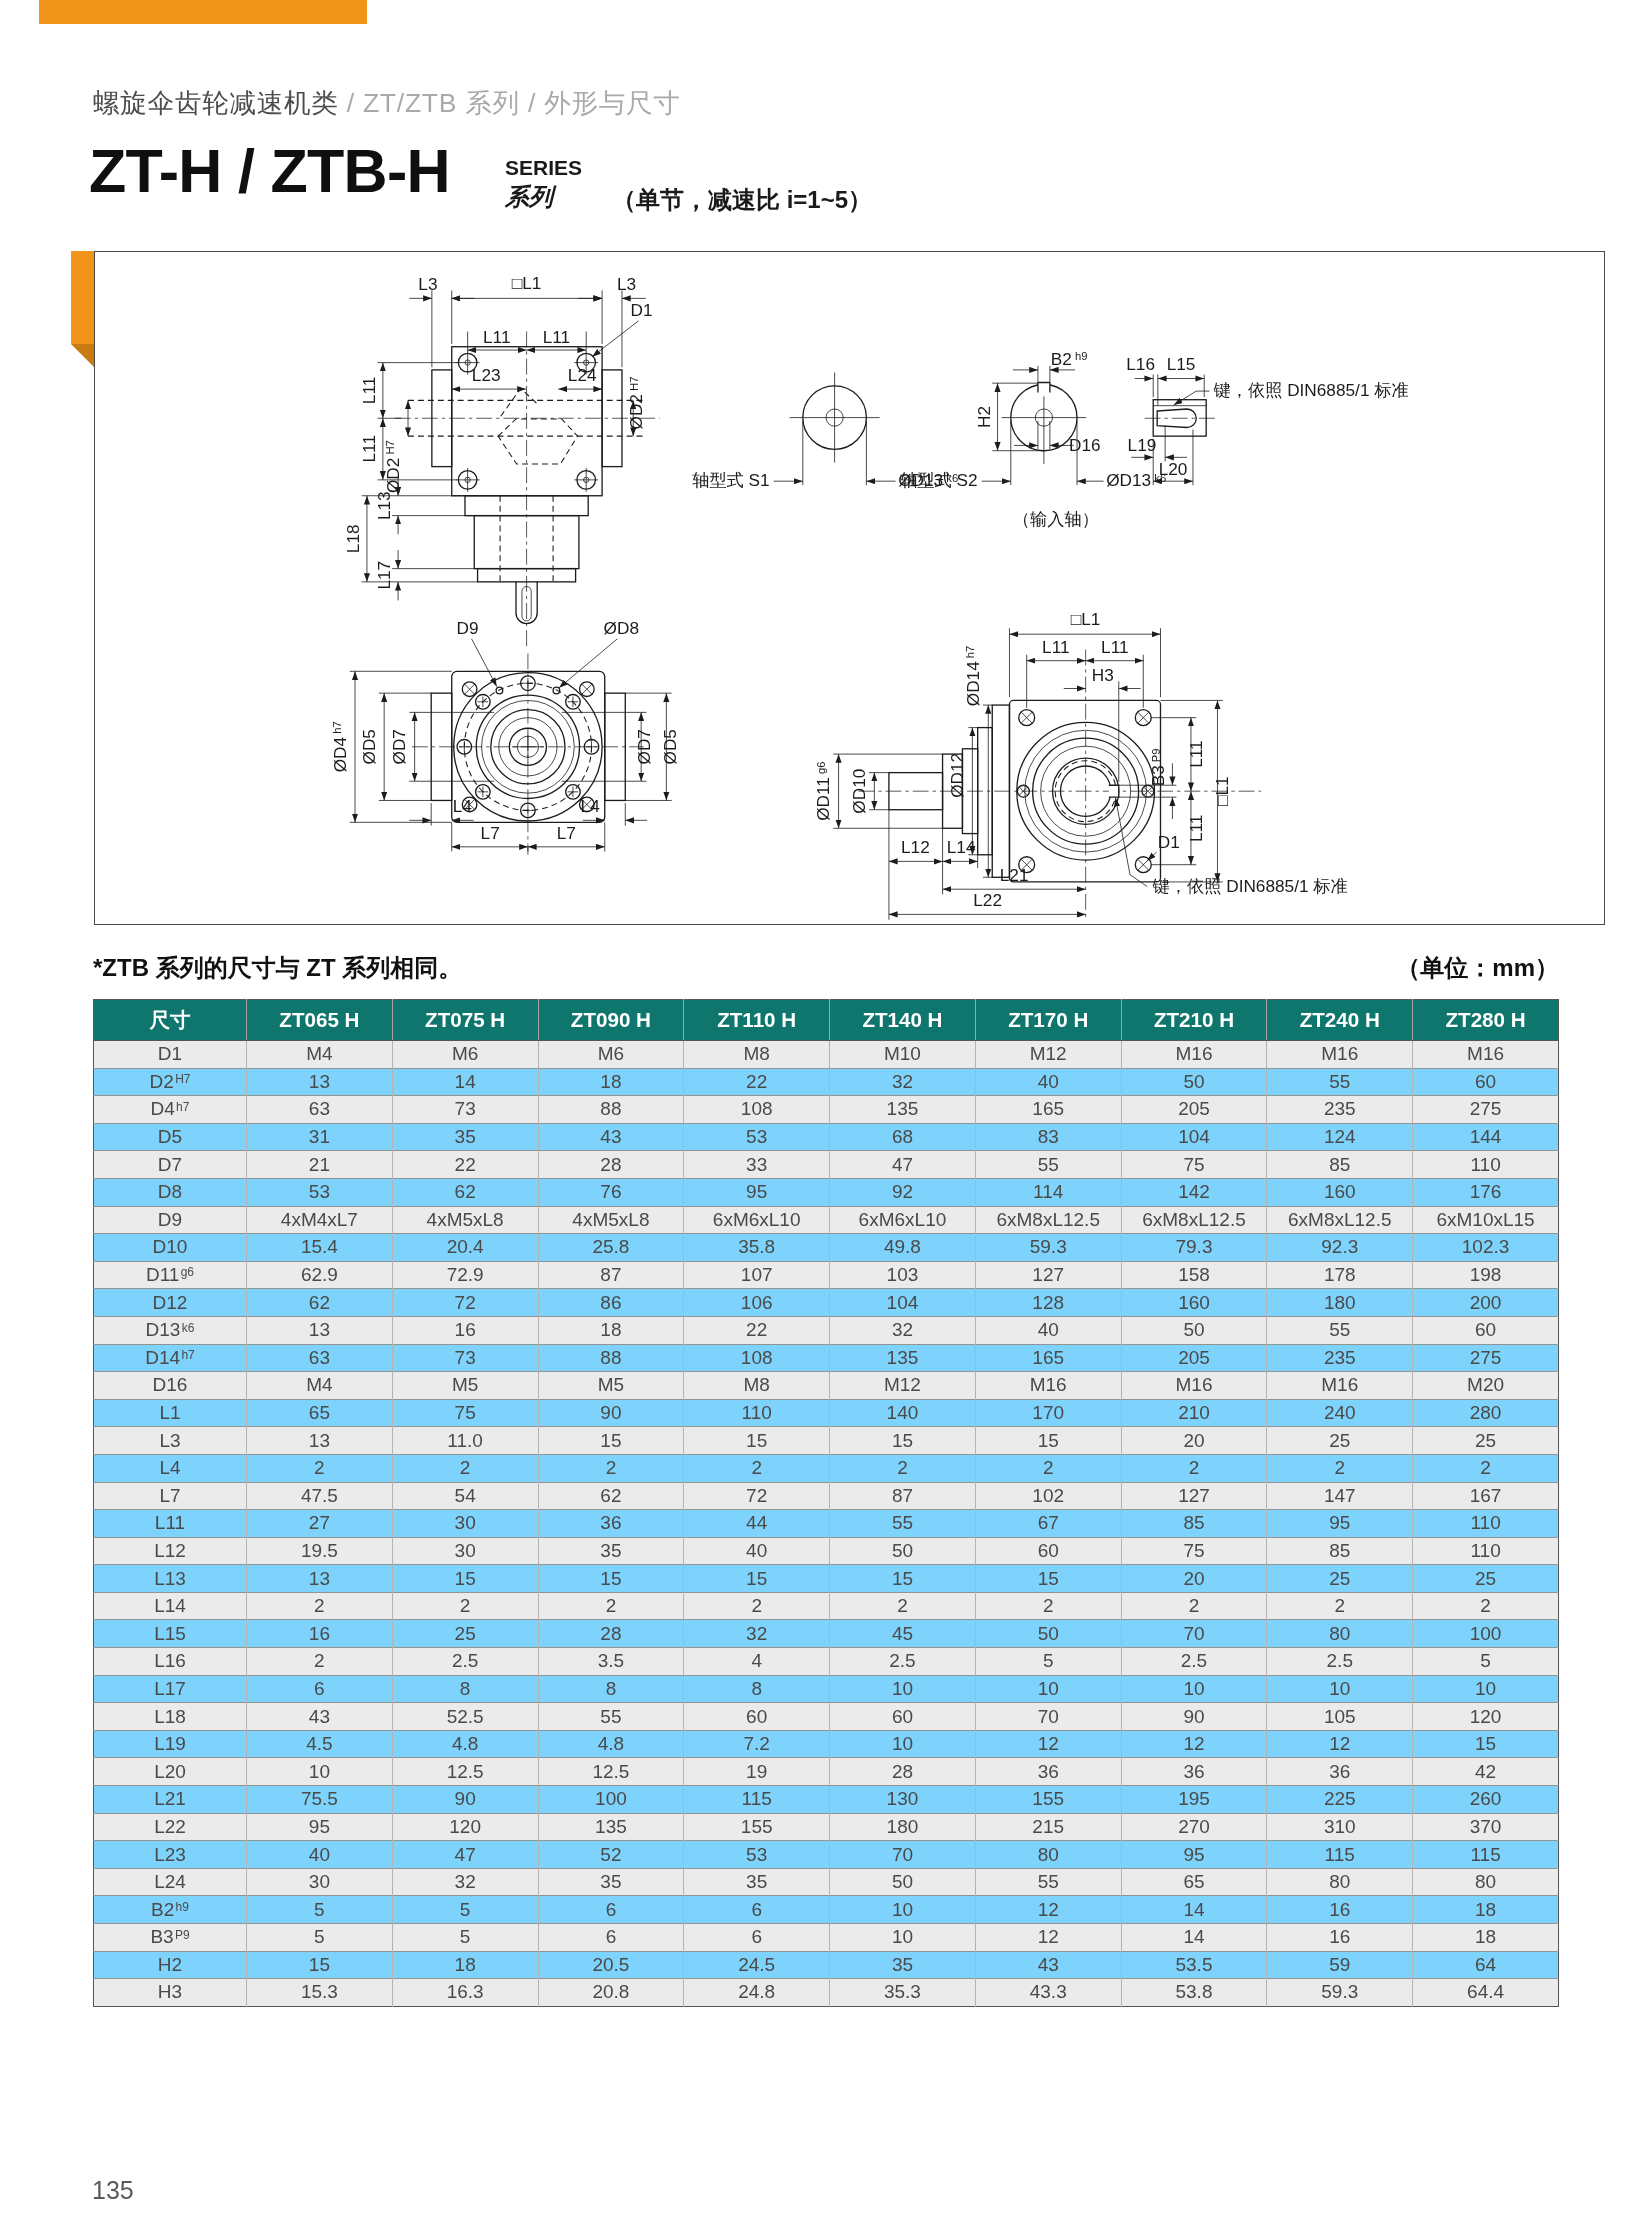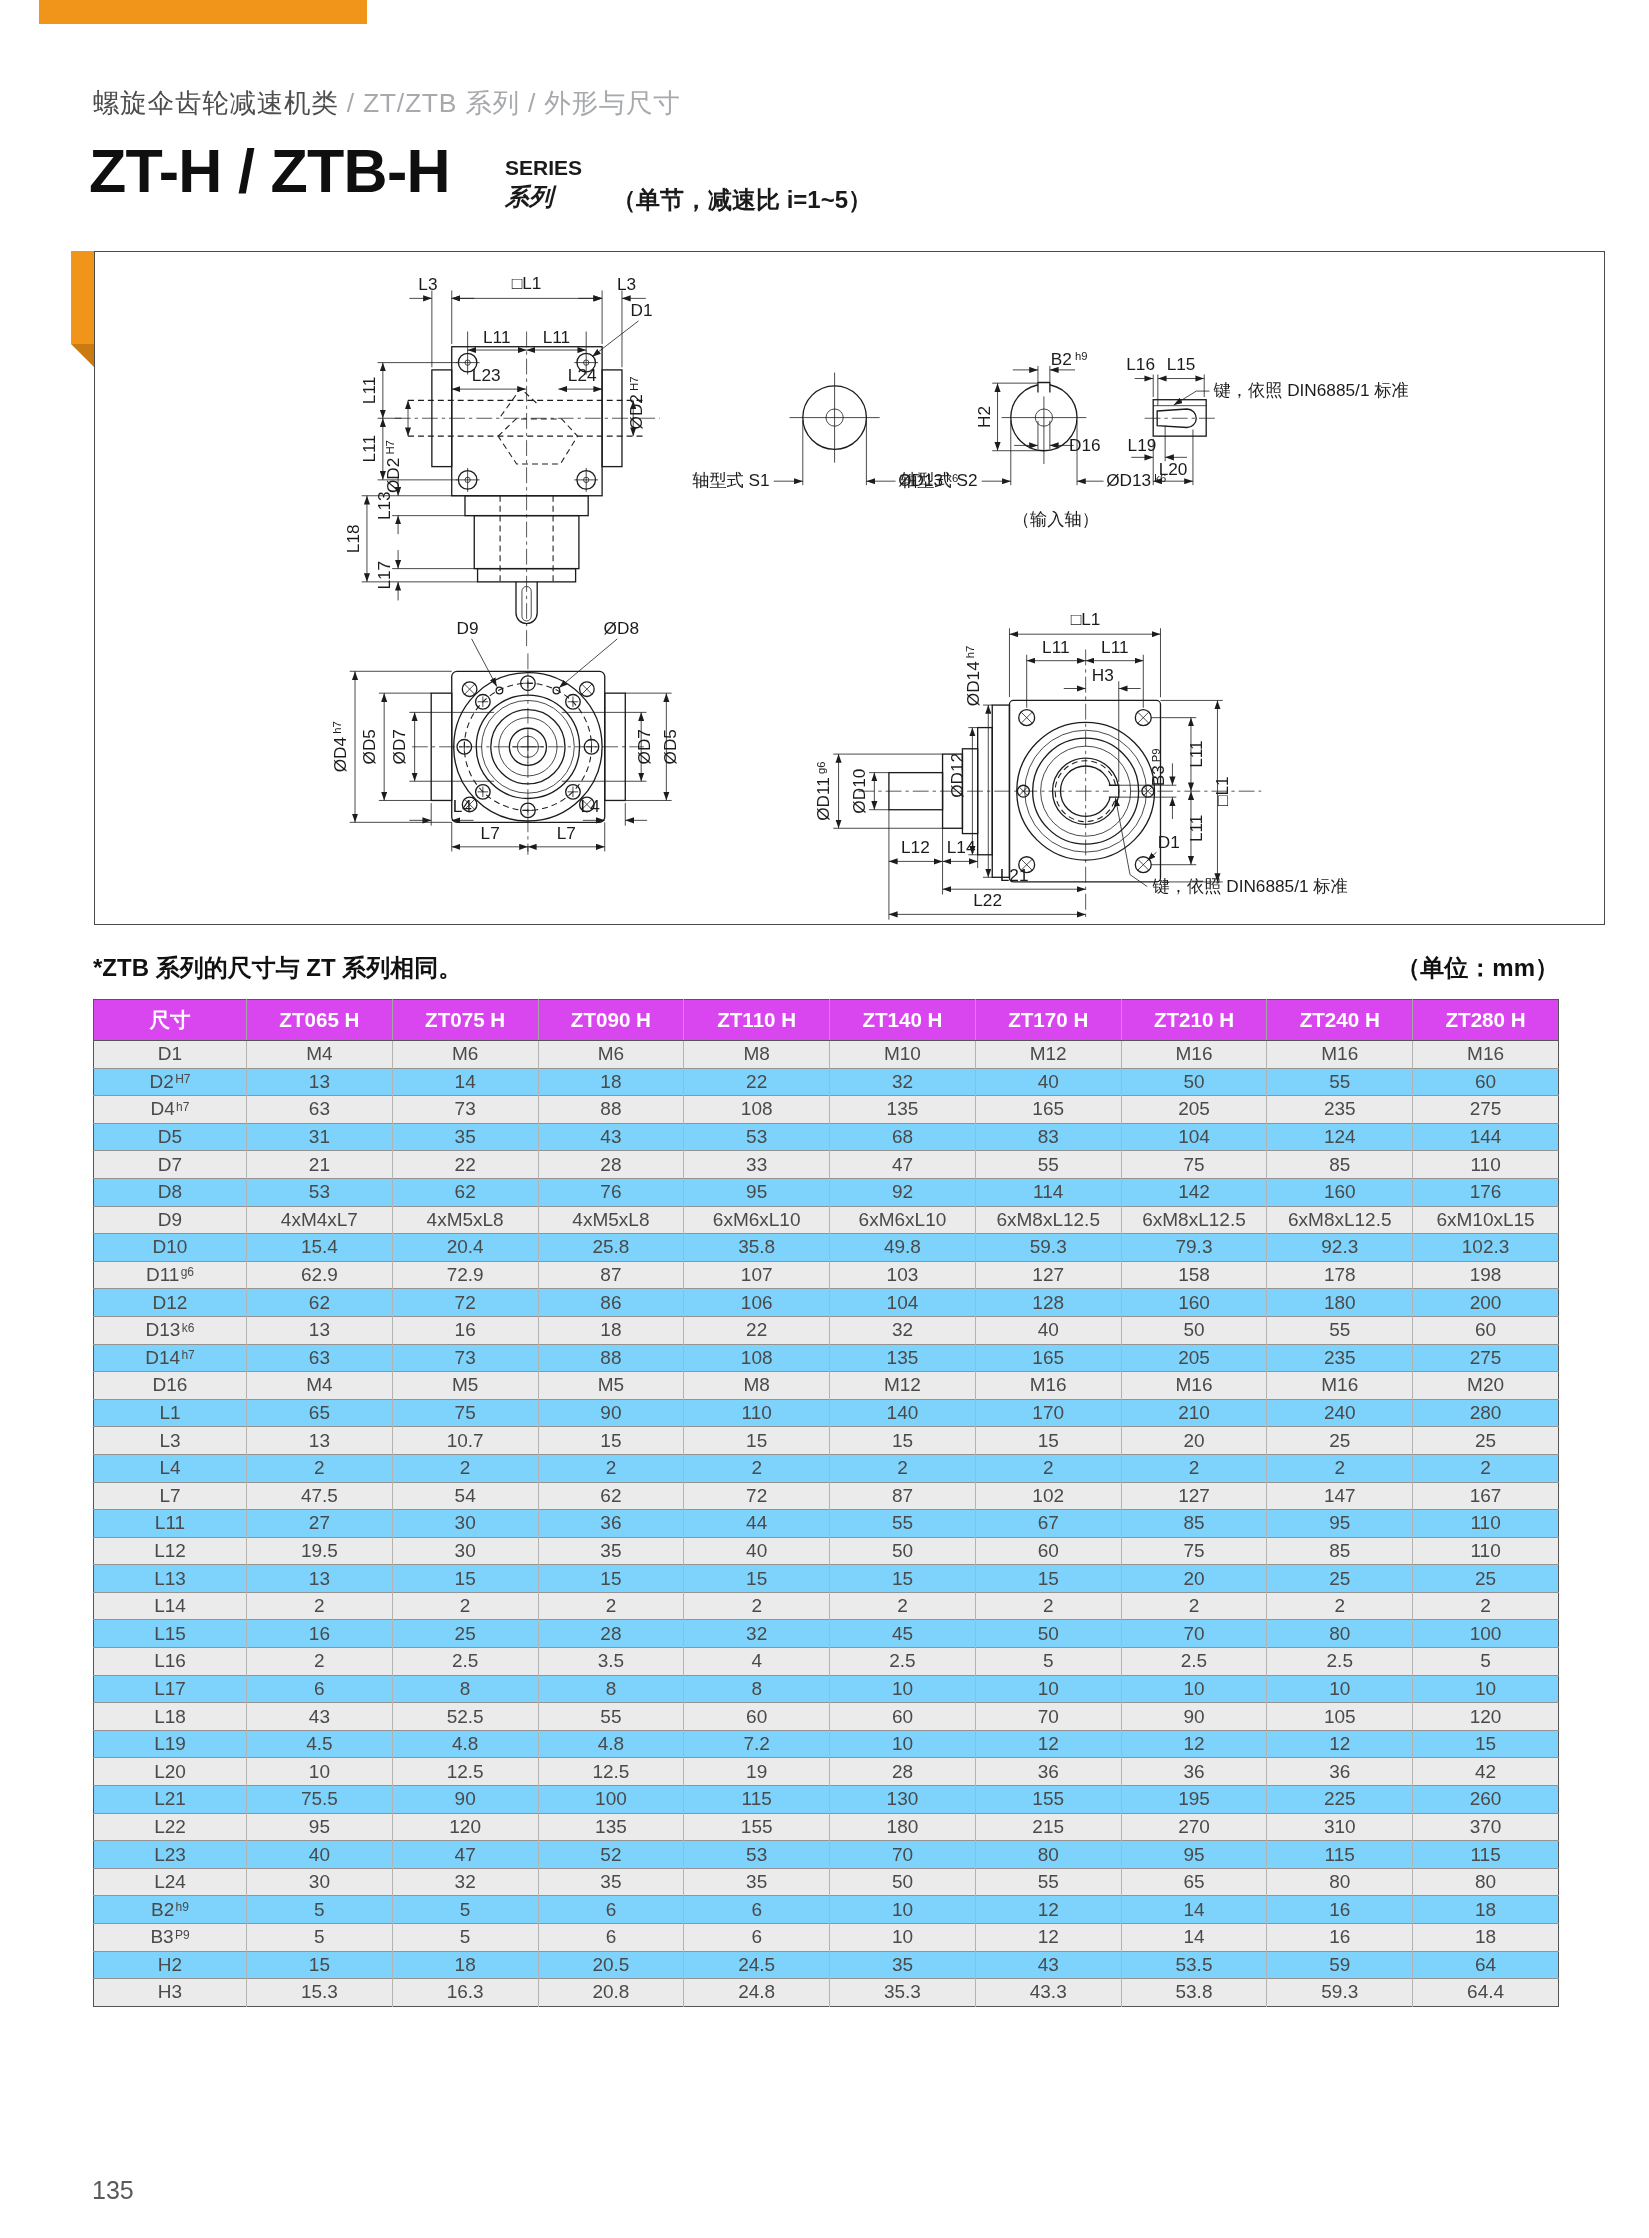--- a/index.html
+++ b/index.html
@@ -14,21 +14,21 @@
   .series-en{font-size:21px;font-weight:bold;color:#1a1a1a;}
   .series-cn{font-size:24px;font-weight:bold;color:#1a1a1a;margin-top:6.6px;font-style:italic;}
   .subtitle{position:absolute;left:612px;top:184px;font-size:24px;font-weight:bold;color:#1a1a1a;}
   .diagram-box{position:absolute;left:94px;top:251px;width:1511px;height:674px;border:1.3px solid #4a4a4a;box-sizing:border-box;background:#fff;}
   .ribbon{position:absolute;left:71px;top:251px;width:24px;height:117px;}
   .note-row{position:absolute;left:93px;top:952px;width:1466px;display:flex;justify-content:space-between;}
   .note{font-size:24px;font-weight:bold;color:#111;}
   .unit{font-size:24px;font-weight:bold;color:#111;}
   .tbl-wrap{position:absolute;left:93px;top:999px;}
   table{border-collapse:collapse;table-layout:fixed;width:1466px;border:1.3px solid #555;}
-  th{background:#d946ef;color:#fff;font-weight:bold;height:38px;font-size:20.6px;
+  th{background:#0f766e;color:#fff;font-weight:bold;height:38px;font-size:20.6px;
      border-left:0.7px solid #a5a5a5;border-bottom:1.3px solid #555;text-align:center;}
   th:first-child{width:150px;border-left:none;}
   td{height:26.6px;text-align:center;font-size:19px;color:#4a4a4a;
      border-left:0.7px solid #b3b3b3;border-top:1.3px solid #939393;padding:0;}
   td:first-child{border-left:none;}
   tr.odd{background:#EBEBEB;}
   tr.even{background:#7dd3fc;}
   sup{font-size:12px;vertical-align:4.7px;margin-left:1.3px;}
   .page-number{position:absolute;left:92px;top:2176px;font-size:25px;color:#58595B;}
   
@@ -649,21 +649,21 @@
             <td>110</td>
             <td>140</td>
             <td>170</td>
             <td>210</td>
             <td>240</td>
             <td>280</td>
           </tr>
           <tr class="odd">
             <td>L3</td>
             <td>13</td>
-            <td>10.7</td>
+            <td>11.0</td>
             <td>15</td>
             <td>15</td>
             <td>15</td>
             <td>15</td>
             <td>20</td>
             <td>25</td>
             <td>25</td>
           </tr>
           <tr class="even">
             <td>L4</td>

